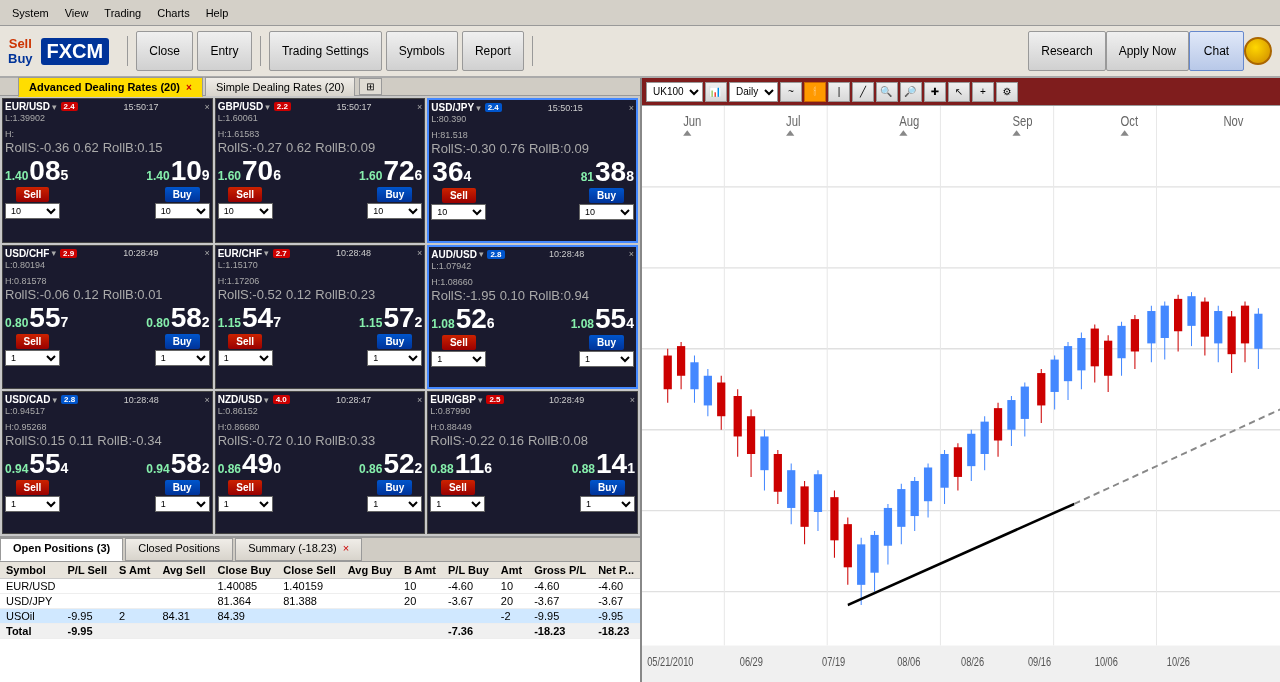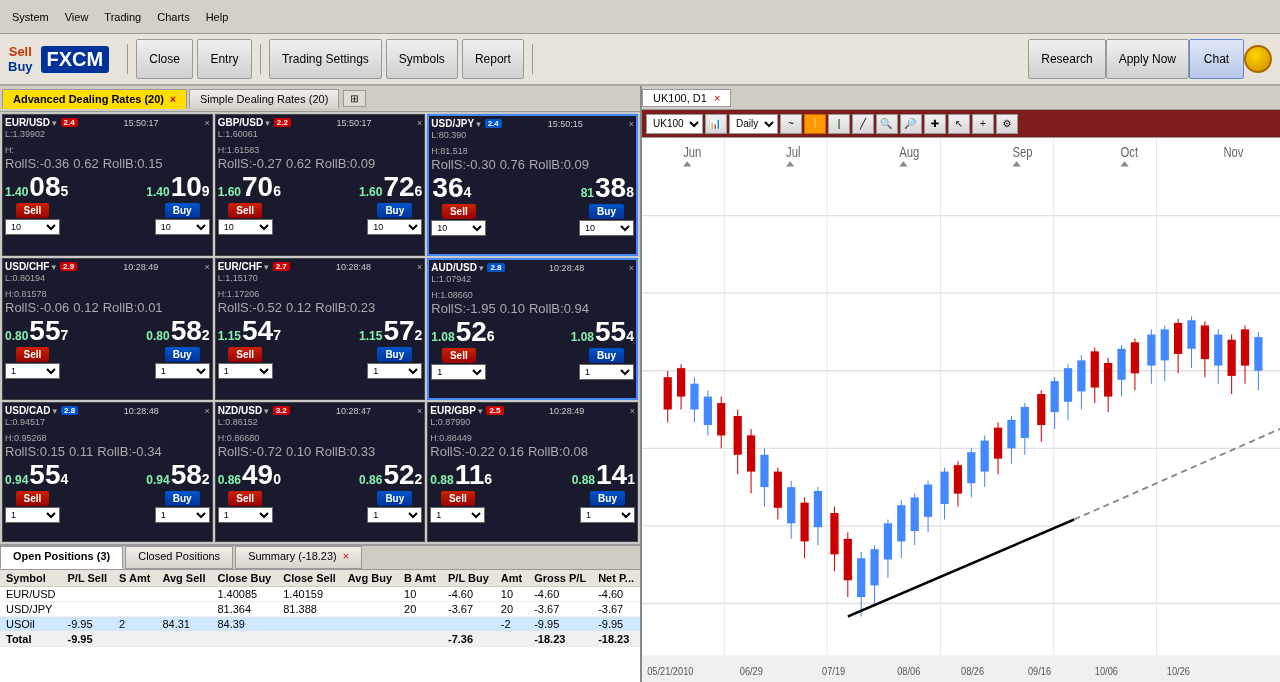--- a/index.html
+++ b/index.html
@@ -1,38 +1,38 @@
 <!DOCTYPE html>
 <html><head>
   <meta charset="utf-8">
   <style>
     * { margin: 0; padding: 0; box-sizing: border-box; }
     body { font-family: Arial, sans-serif; font-size: 11px; background: #c8c8c8; overflow: hidden; width: 1280px; height: 682px; }
 
     
-    .menu-bar { background: #d4d0c8; height: 34px; display: flex; align-items: center; padding: 0 4px; border-bottom: 1px solid #999; }
+    .menu-bar { background: #d4d0c8; height: 26px; display: flex; align-items: center; padding: 0 4px; border-bottom: 1px solid #999; }
     .menu-item { padding: 2px 8px; font-size: 11px; cursor: pointer; }
 
     
     .toolbar { background: #e8e4dc; height: 52px; display: flex; align-items: center; padding: 4px 8px; gap: 4px; border-bottom: 2px solid #aaa; }
     .logo { display: flex; align-items: center; margin-right: 10px; }
     .toolbar-btn { background: linear-gradient(to bottom, #f0f0f0, #d0d0d0); border: 1px solid #999; padding: 12px 12px; font-size: 12px; cursor: pointer; border-radius: 2px; min-width: 55px; text-align: center; }
     .toolbar-btn.active { background: linear-gradient(to bottom, #e0e8f8, #b8c8e8); border-color: #6688cc; }
     .toolbar-sep { width: 1px; height: 30px; background: #999; margin: 0 4px; }
     .toolbar-right { margin-left: auto; display: flex; align-items: center; gap: 0; }
     .gold-icon { width: 28px; height: 28px; background: radial-gradient(circle at 40% 35%, #ffd700, #cc8800); border-radius: 50%; border: 2px solid #aa6600; }
 
     
     .main-layout { display: flex; height: calc(682px - 22px - 52px); }
 
     
     .left-panel { width: 640px; display: flex; flex-direction: column; background: #c8c8c8; }
 
     
-    .panel-tabs { display: flex; align-items: center; height: 26px; background: #d0ccc4; border-bottom: 1px solid #999; }
+    .panel-tabs { display: flex; align-items: center; height: 18px; background: #d0ccc4; border-bottom: 1px solid #999; padding-left: 16px; }
     .panel-tab { padding: 3px 10px; font-size: 11px; border: 1px solid #999; background: linear-gradient(to bottom, #f0ede8, #d8d4cc); cursor: pointer; border-bottom: none; margin-left: 2px; white-space: nowrap; }
     .panel-tab.active { background: #ffdd00; font-weight: bold; border-bottom: 1px solid #ffdd00; }
     .panel-tab-close { color: #cc0000; font-weight: bold; margin-left: 3px; font-size: 10px; }
     .panel-btn { padding: 2px 6px; font-size: 10px; background: #e0dcd4; border: 1px solid #999; cursor: pointer; margin-left: 4px; }
 
     
     .currency-grid { display: grid; grid-template-columns: repeat(3, 1fr); gap: 2px; padding: 2px; flex: 1; }
 
     
     .currency-tile { background: #1a1a2e; border: 1px solid #444; position: relative; padding: 2px; }
@@ -430,21 +430,21 @@
         <button class="buy-btn">Buy</button>
         <select class="qty-select"><option>1</option></select>
       </div>
     </div>
   </div>
         <div class="currency-tile">
     <div class="tile-header">
       <div class="tile-header-row">
         <span class="tile-symbol">NZD/USD</span>
         <span class="symbol-arrow">▾</span>
-        <span class="tile-spread ">3.2</span>
+        <span class="tile-spread ">4.0</span>
       </div>
       <span class="tile-time">10:28:47</span>
       <span style="color:#aaa;font-size:9px;cursor:pointer">×</span>
     </div>
     <div class="tile-prices">
       <span>L:0.86152</span>
       <span>H:0.86680</span>
     </div>
     <div class="tile-rolls">
       <span>RollS:-0.72</span>
@@ -599,26 +599,20 @@
                 <td>-18.23</td>
                 <td>-18.23</td>
               </tr>
             </tbody>
         </table>
       </div>
     </div>
   </div>
 
   <div class="right-panel">
-    <div class="chart-tab-bar">
-      <div class="chart-tab active">
-        <span>UK100, D1</span>
-        <span class="chart-close">×</span>
-      </div>
-    </div>
     <div class="chart-toolbar">
       <select class="chart-select">
         <option>UK100</option>
       </select>
       <div class="chart-tool-btn">📊</div>
       <select class="chart-select">
         <option>Daily</option>
         <option>H4</option>
         <option>H1</option>
         <option>M30</option>

